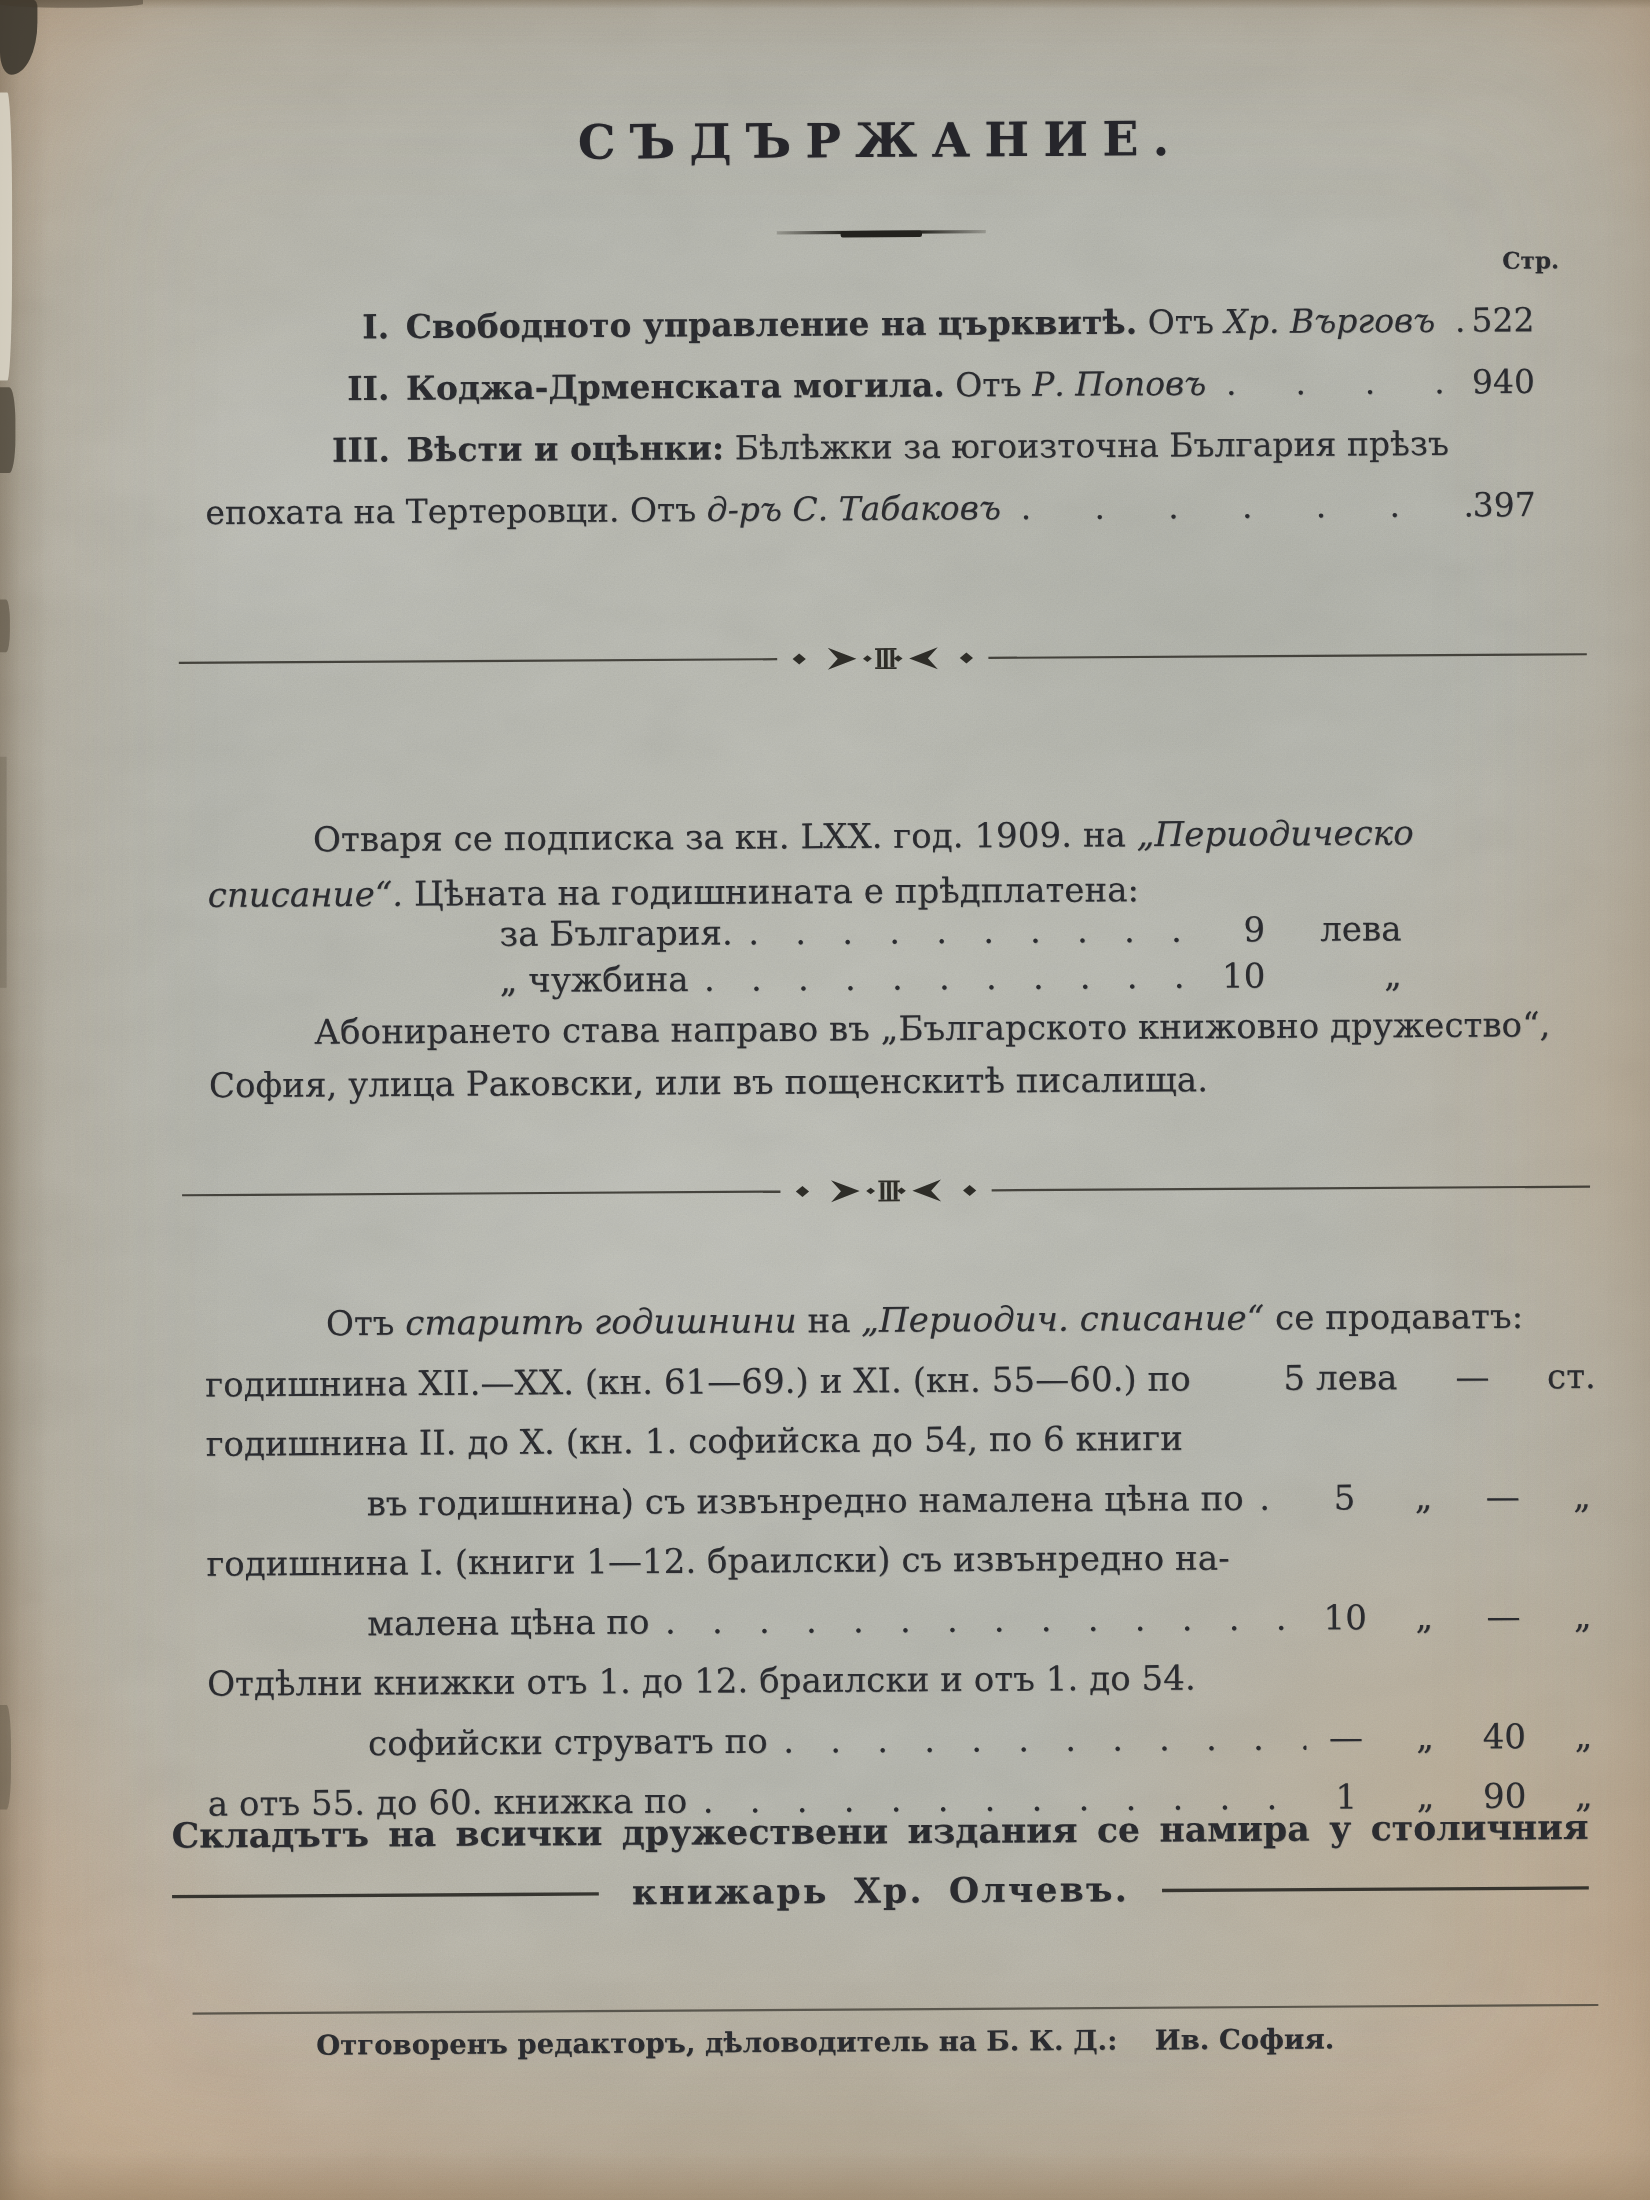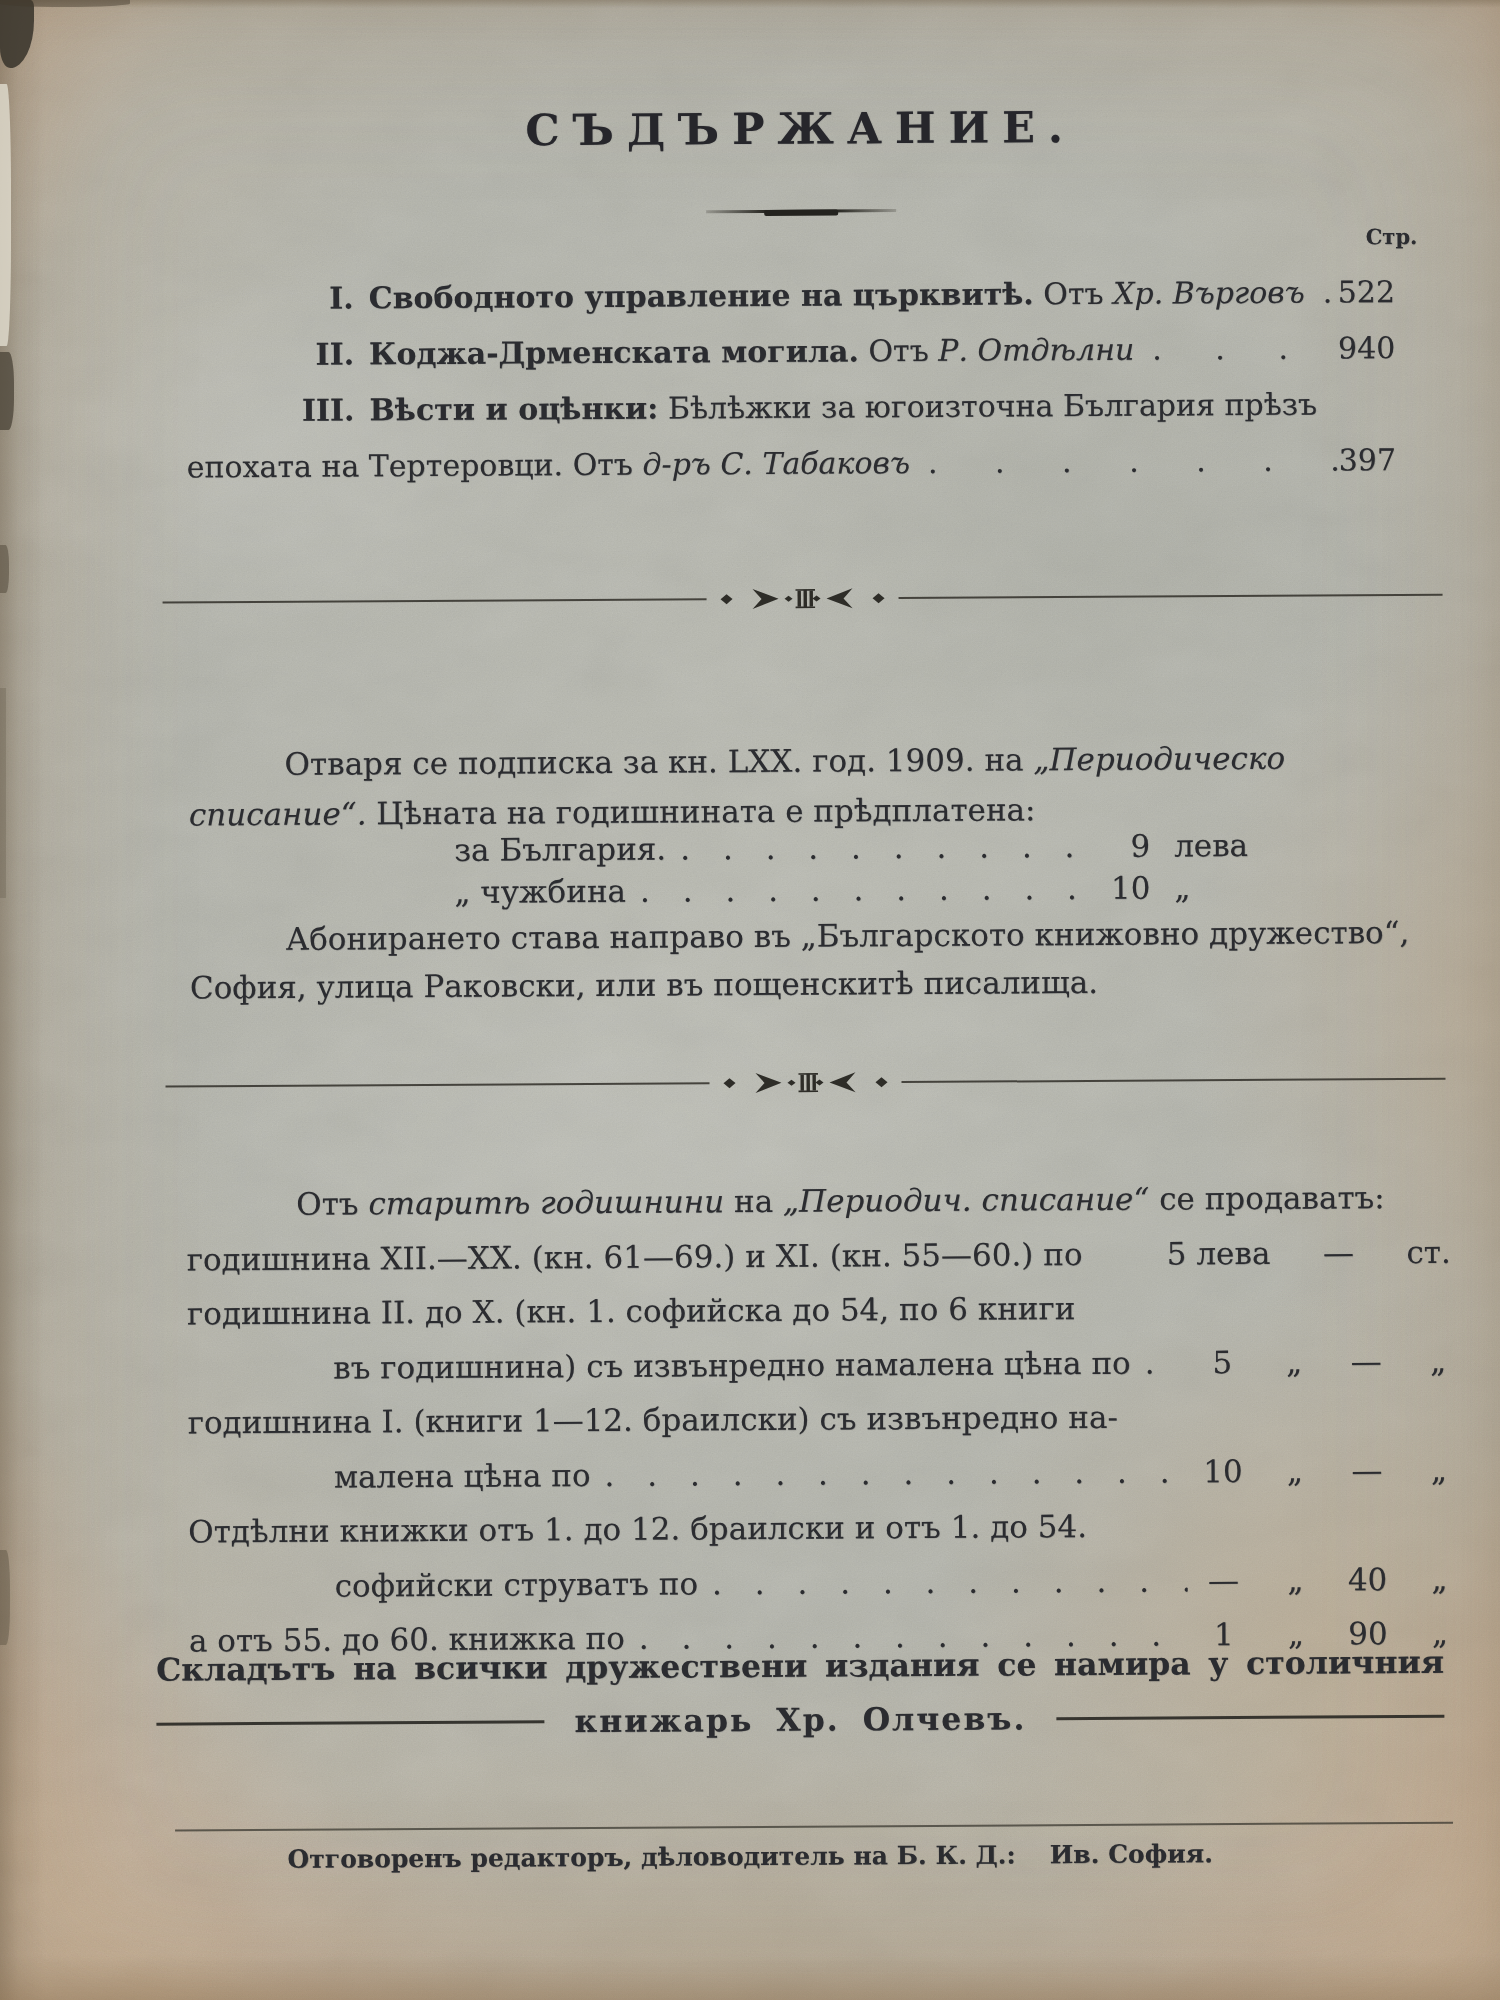--- a/index.html
+++ b/index.html
@@ -70,21 +70,21 @@
   .p-sub { top:736px; }
   .indent1 { text-indent:96px; }
   .p-note { top:912px; line-height:48px; }
 
   .price-row { display:flex; align-items:baseline; white-space:nowrap;
     left:455px !important; right:auto !important; width:820px; font-size:31px; }
   .pr1 { top:830px; } .pr2 { top:872px; }
   .dots { white-space:nowrap; letter-spacing:5px; word-spacing:13px; }
   .price-row .dots { flex:1 1 auto; min-width:0; overflow:hidden; padding:0 8px 0 14px; }
   .price-row .val { flex:0 0 52px; text-align:right; }
-  .price-row .unit { flex:0 0 100px; padding-left:24px; }
+  .price-row .unit { flex:0 0 100px; padding-left:24px;text-align:right; }
 
   .divider { display:flex; align-items:center; left:165px !important; right:55px !important; }
   .d1 { top:586px; } .d2 { top:1070px; }
   .divider .seg { flex:1; height:0; border-top:2px solid rgba(48,46,40,.85); }
   .divider .orn { flex:0 0 auto; margin:0 10px; }
 
   .eds { top:1174px; left:185px !important; right:28px !important; font-size:31px; }
   .ed-row { display:flex; align-items:baseline; line-height:54.5px; white-space:nowrap; }
   .ed-row .dots { flex:1 1 auto; min-width:0; overflow:hidden; padding:0 6px 0 14px; }
   .ed-row .col { flex:0 0 72px; text-align:center; }
@@ -149,21 +149,21 @@
 
     <div class="toc">
       <div class="toc-row">
         <span class="num">I.</span>
         <span><b>Свободното управление на църквитѣ.</b> <span>Отъ</span> <i>Хр. Върговъ</i></span>
         <span class="dots">.</span>
         <span class="pg">522</span>
       </div>
       <div class="toc-row">
         <span class="num">II.</span>
-        <span><b>Коджа-Дрменската могила.</b> <span>Отъ</span> <i>Р. Отдѣлни</i></span>
+        <span><b>Коджа-Дрменската могила.</b> <span>Отъ</span> <i>Р. Поповъ</i></span>
         <span class="dots sp2">. . . . .</span>
         <span class="pg">940</span>
       </div>
       <div class="toc-row">
         <span class="num">III.</span>
         <span><b>Вѣсти и оцѣнки:</b> <span>Бѣлѣжки за югоизточна България прѣзъ</span></span>
       </div>
       <div class="toc-row outdent">
         <span><span>епохата на Тертеровци. Отъ</span> <i>д-ръ С. Табаковъ</i></span>
         <span class="dots sp3">. . . . . . .</span>

